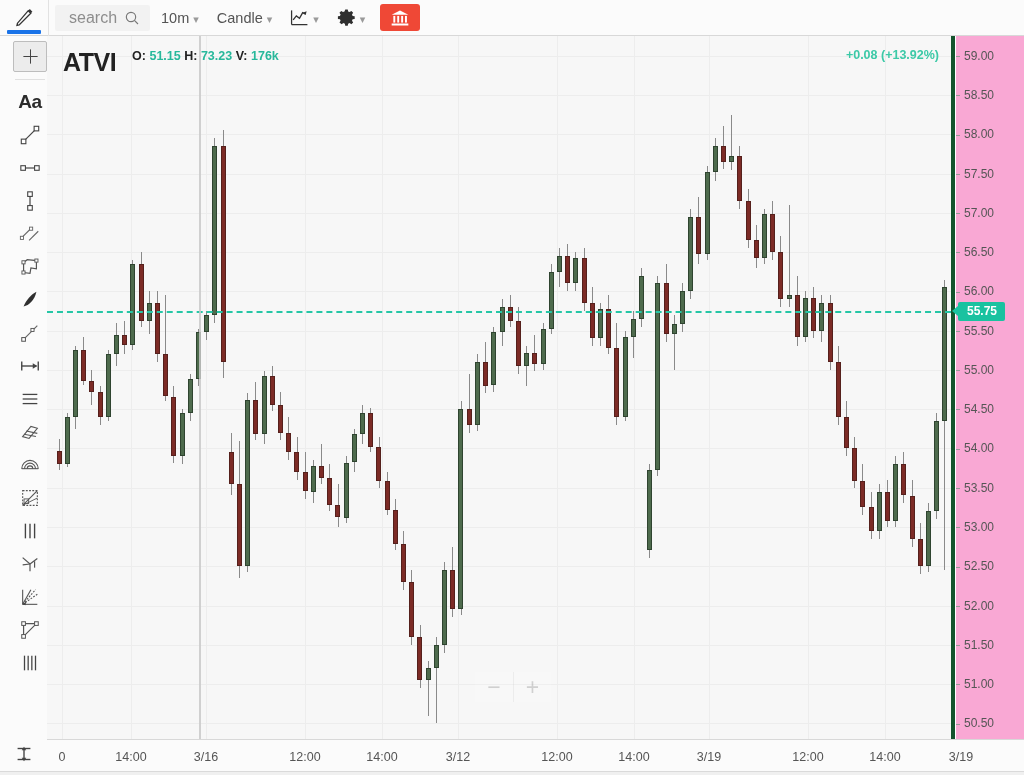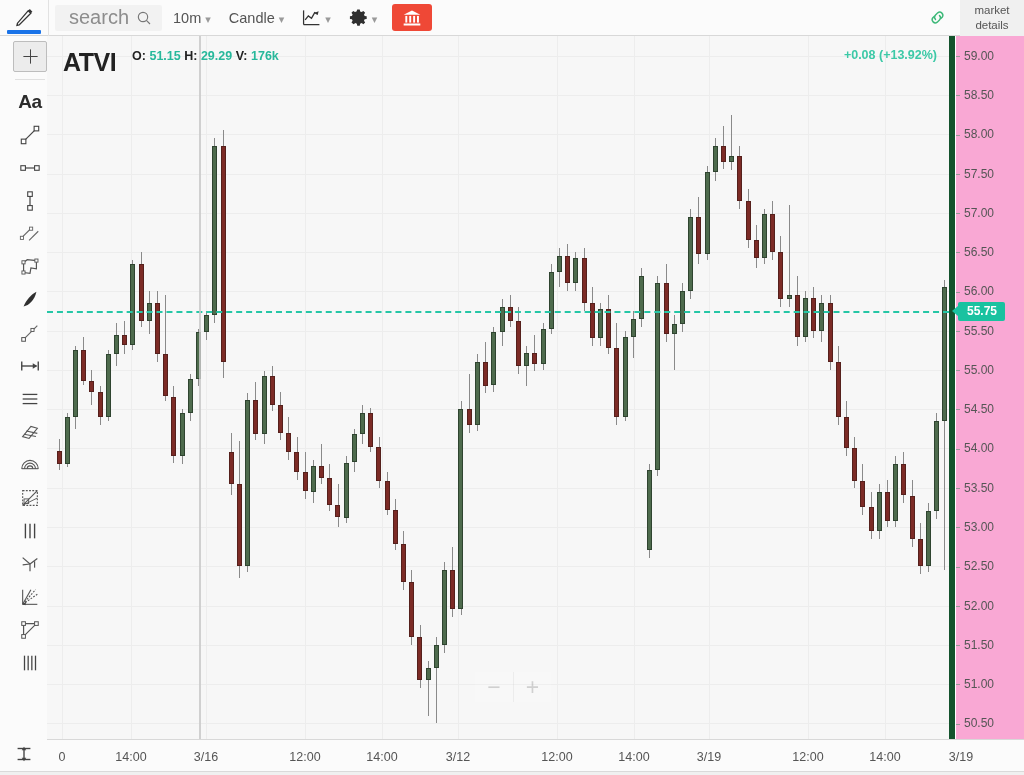--- a/index.html
+++ b/index.html
@@ -26,21 +26,21 @@
   .tb-pencil::after {
     content: ""; position: absolute; bottom: 2px; left: 7px;
     width: 34px; height: 4px; background: #1a73e8; border-radius: 1px;
   }
   .tb-sep { width: 1px; height: 36px; background: #e2e2e2; }
   .tb-search {
     display: flex; align-items: center; gap: 7px;
     padding: 0 10px 0 14px; height: 26px; margin-left: 6px;
     background: #f2f2f2; border-radius: 2px; cursor: text;
   }
-  .tb-search .ph { color: #8d8d8d; font-size: 20px; }
+  .tb-search .ph { color: #8d8d8d; font-size: 16px; }
   .tb-item {
     display: flex; align-items: center; gap: 4px;
     height: 52px; padding: 0 7px 0 11px;
     color: #4b4b4b; font-size: 14.5px; cursor: pointer;
   }
   .tb-item .lbl { color: #545454; font-size: 14.5px; }
   .caret { color: #9a9a9a; font-size: 11px; line-height: 1; padding-top: 3px; }
   .tb-bank {
     width: 40px; height: 27px; margin-left: 8px;
     background: #ef4836; border-radius: 3px;
@@ -69,21 +69,21 @@
     background: #ececec; border: 1px solid #bdbdbd; border-radius: 2px;
   }
   .sb-div { width: 30px; height: 1px; background: #e0e0e0; margin: 5px 0 6px 0; }
   .sb-aa { font-size: 19px; color: #2b2b2b; font-weight: 600; letter-spacing: -0.5px; }
 
   
   .chart-pane {
     position: absolute; top: 36px; left: 47px;
     width: 908px; height: 703px;
     background: #f7f7f7;
-    border-right: 6px solid #14532d;
+    border-right: 4px solid #14532d;
     overflow: hidden;
   }
   .gridlines { position: absolute; inset: 0; }
   .gl-h { position: absolute; left: 0; right: 0; height: 1px; background: #ededed; }
   .gl-v { position: absolute; top: 0; bottom: 0; width: 1px; background: #ededed; }
   .crosshair-v { position: absolute; top: 0; bottom: 0; width: 2px; background: #c9c9c9; opacity: .85; }
 
   .candles { position: absolute; inset: 0; }
   .wick { position: absolute; width: 1px; background: #8a8a8a; }
   .body { position: absolute; width: 7px; border-radius: 0; }
@@ -218,32 +218,20 @@
       <svg width="20" height="20" viewBox="0 0 24 24">
         <polygon points="12,3 22,8 2,8" fill="#fff"></polygon>
         <rect x="4" y="9.5" width="2.3" height="8" fill="#fff"></rect>
         <rect x="8.7" y="9.5" width="2.3" height="8" fill="#fff"></rect>
         <rect x="13.4" y="9.5" width="2.3" height="8" fill="#fff"></rect>
         <rect x="18" y="9.5" width="2.3" height="8" fill="#fff"></rect>
         <rect x="2" y="18.6" width="20" height="2.4" fill="#fff"></rect>
       </svg>
     </div>
 
-    <div class="tb-right">
-      <div class="tb-link">
-        <svg width="19" height="19" viewBox="0 0 24 24">
-          <path d="M9.5 14.5a4 4 0 0 1 0-5.6l2.8-2.8a4 4 0 0 1 5.6 5.6l-1.4 1.4" fill="none" stroke="#3cb878" stroke-width="1.8" stroke-linecap="round"></path>
-          <path d="M14.5 9.5a4 4 0 0 1 0 5.6l-2.8 2.8a4 4 0 0 1-5.6-5.6l1.4-1.4" fill="none" stroke="#3cb878" stroke-width="1.8" stroke-linecap="round"></path>
-        </svg>
-      </div>
-      <div class="tb-market">
-        <span>market</span>
-        <span>details</span>
-      </div>
-    </div>
   </div>
 
   <div class="sidebar">
 
     <div class="sb-btn active">
       <svg width="19" height="19" viewBox="0 0 24 24">
         <line x1="12" y1="3" x2="12" y2="21" stroke="#444" stroke-width="1.3"></line>
         <line x1="3" y1="12" x2="21" y2="12" stroke="#444" stroke-width="1.3"></line>
       </svg>
     </div>
@@ -674,21 +662,21 @@
     <div class="price-line" id="priceline" style="top: 274.9px;"></div>
     <div class="crosshair-v" id="crosshair" style="left: 152px;"></div>
 
     <div class="quote">
       <div class="ticker">ATVI</div>
       <div>
         <div class="ohlc">
           <span class="k">O:</span>
           <span class="v">51.15</span>
           <span class="k">H:</span>
-          <span class="v">29.29</span>
+          <span class="v">73.23</span>
           <span class="k">V:</span>
           <span class="v">176k</span>
         </div>
       </div>
     </div>
 
     <div class="change">+0.08 (+13.92%)</div>
 
     <div class="zoomctl">
       <div>−</div>

